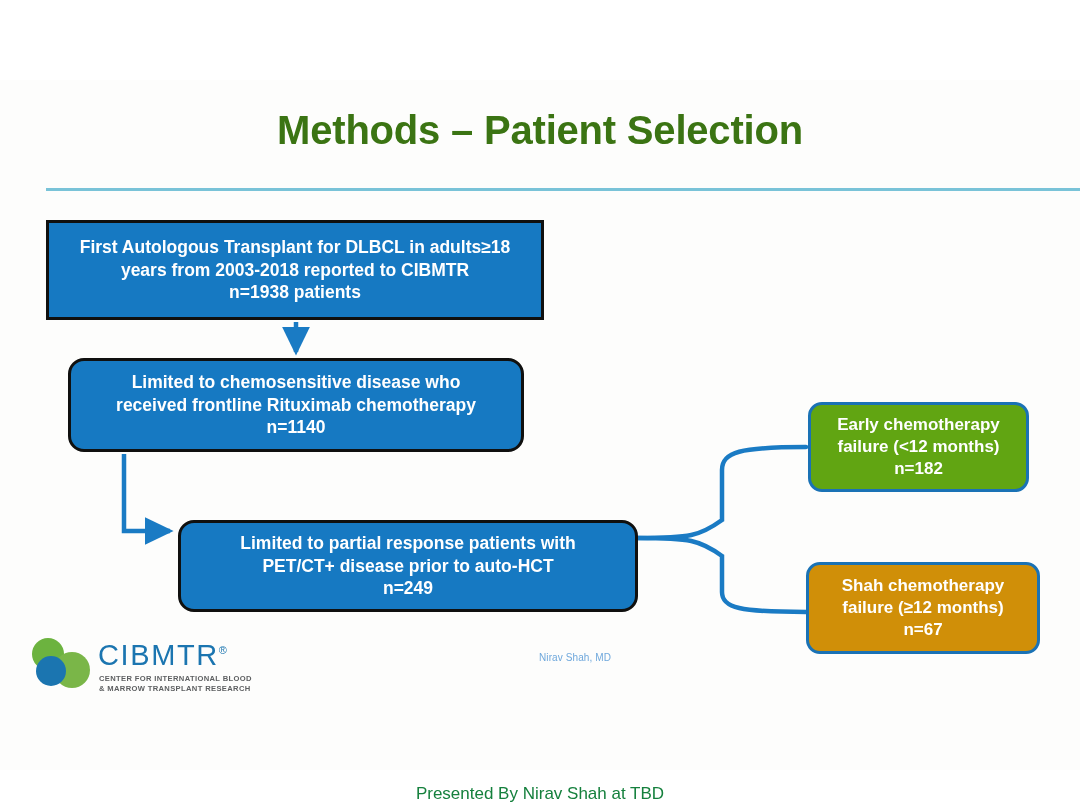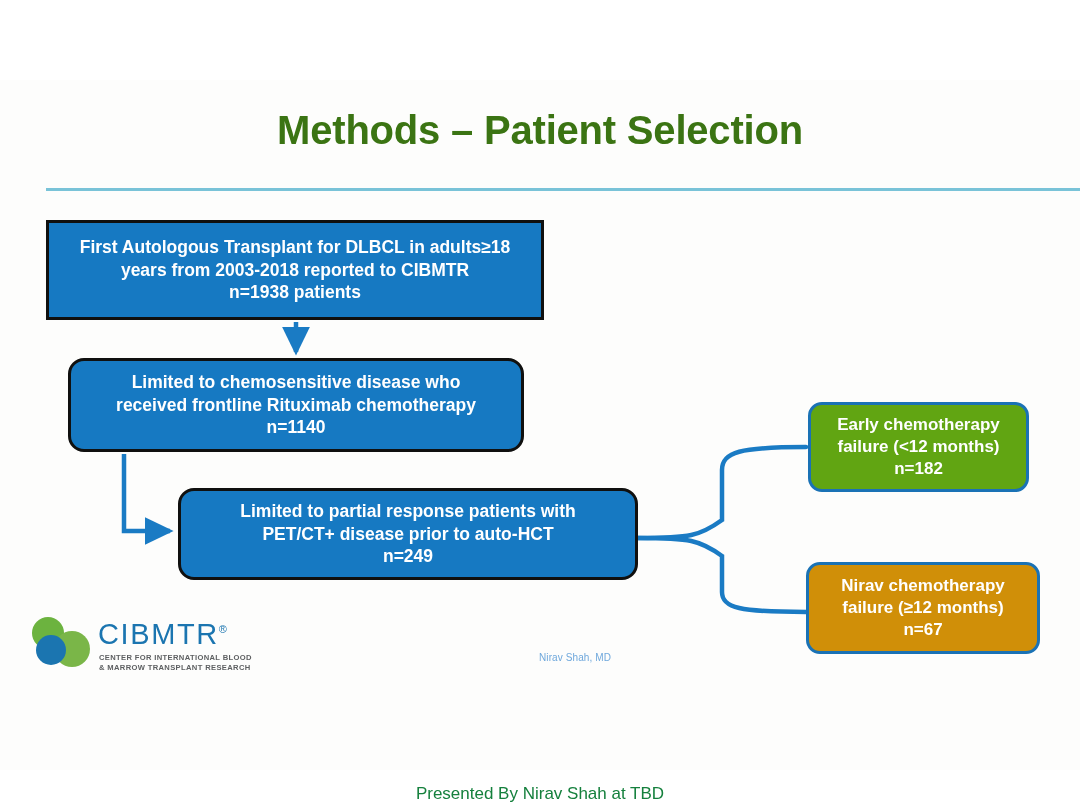--- a/index.html
+++ b/index.html
@@ -83,37 +83,37 @@
     border-radius: 14px;
   }
   .box-orange {
     background: #d08f08;
     border: 3px solid #1a72b5;
     border-radius: 14px;
   }
 
   #box-cohort      { left: 46px;  top: 220px; width: 498px; height: 100px; font-size: 17.5px; }
   #box-chemosens   { left: 68px;  top: 358px; width: 456px; height: 94px;  font-size: 17.5px; }
-  #box-partial     { left: 178px; top: 488px; width: 460px; height: 92px;  font-size: 17.5px; }
+  #box-partial     { left: 178px; top: 520px; width: 460px; height: 92px;  font-size: 17.5px; }
   #box-early       { left: 808px; top: 402px; width: 221px; height: 90px;  font-size: 17px; }
   #box-late        { left: 806px; top: 562px; width: 234px; height: 92px;  font-size: 17px; }
 
   
   #connectors {
     position: absolute;
     left: 0; top: 0;
     width: 1080px; height: 810px;
     pointer-events: none;
   }
 
   
   #cibmtr-logo {
     position: absolute;
     left: 28px;
-    top: 616px;
+    top: 637px;
     width: 196px;
     height: 62px;
   }
   .logo-wordmark {
     position: absolute;
     left: 70px;
     top: 2px;
     font-family: "Liberation Sans", sans-serif;
     font-size: 29px;
     letter-spacing: 1.6px;
@@ -218,21 +218,21 @@
   <div class="flow-box box-green" id="box-early">
     <div class="box-text">
       <div>Early chemotherapy</div>
       <div>failure  (&lt;12 months)</div>
       <div>n=182</div>
     </div>
   </div>
 
   <div class="flow-box box-orange" id="box-late">
     <div class="box-text">
-      <div>Nirav chemotherapy</div>
+      <div>Shah chemotherapy</div>
       <div>failure (≥12 months)</div>
       <div>n=67</div>
     </div>
   </div>
 
   <div id="cibmtr-logo">
     <svg width="66" height="56" viewBox="0 0 66 56" xmlns="http://www.w3.org/2000/svg">
       <circle cx="20" cy="17" r="16" fill="#6cb33f"></circle>
       <circle cx="44" cy="33" r="18" fill="#7ab648"></circle>
       <circle cx="23" cy="34" r="15" fill="#1b75b0"></circle>

